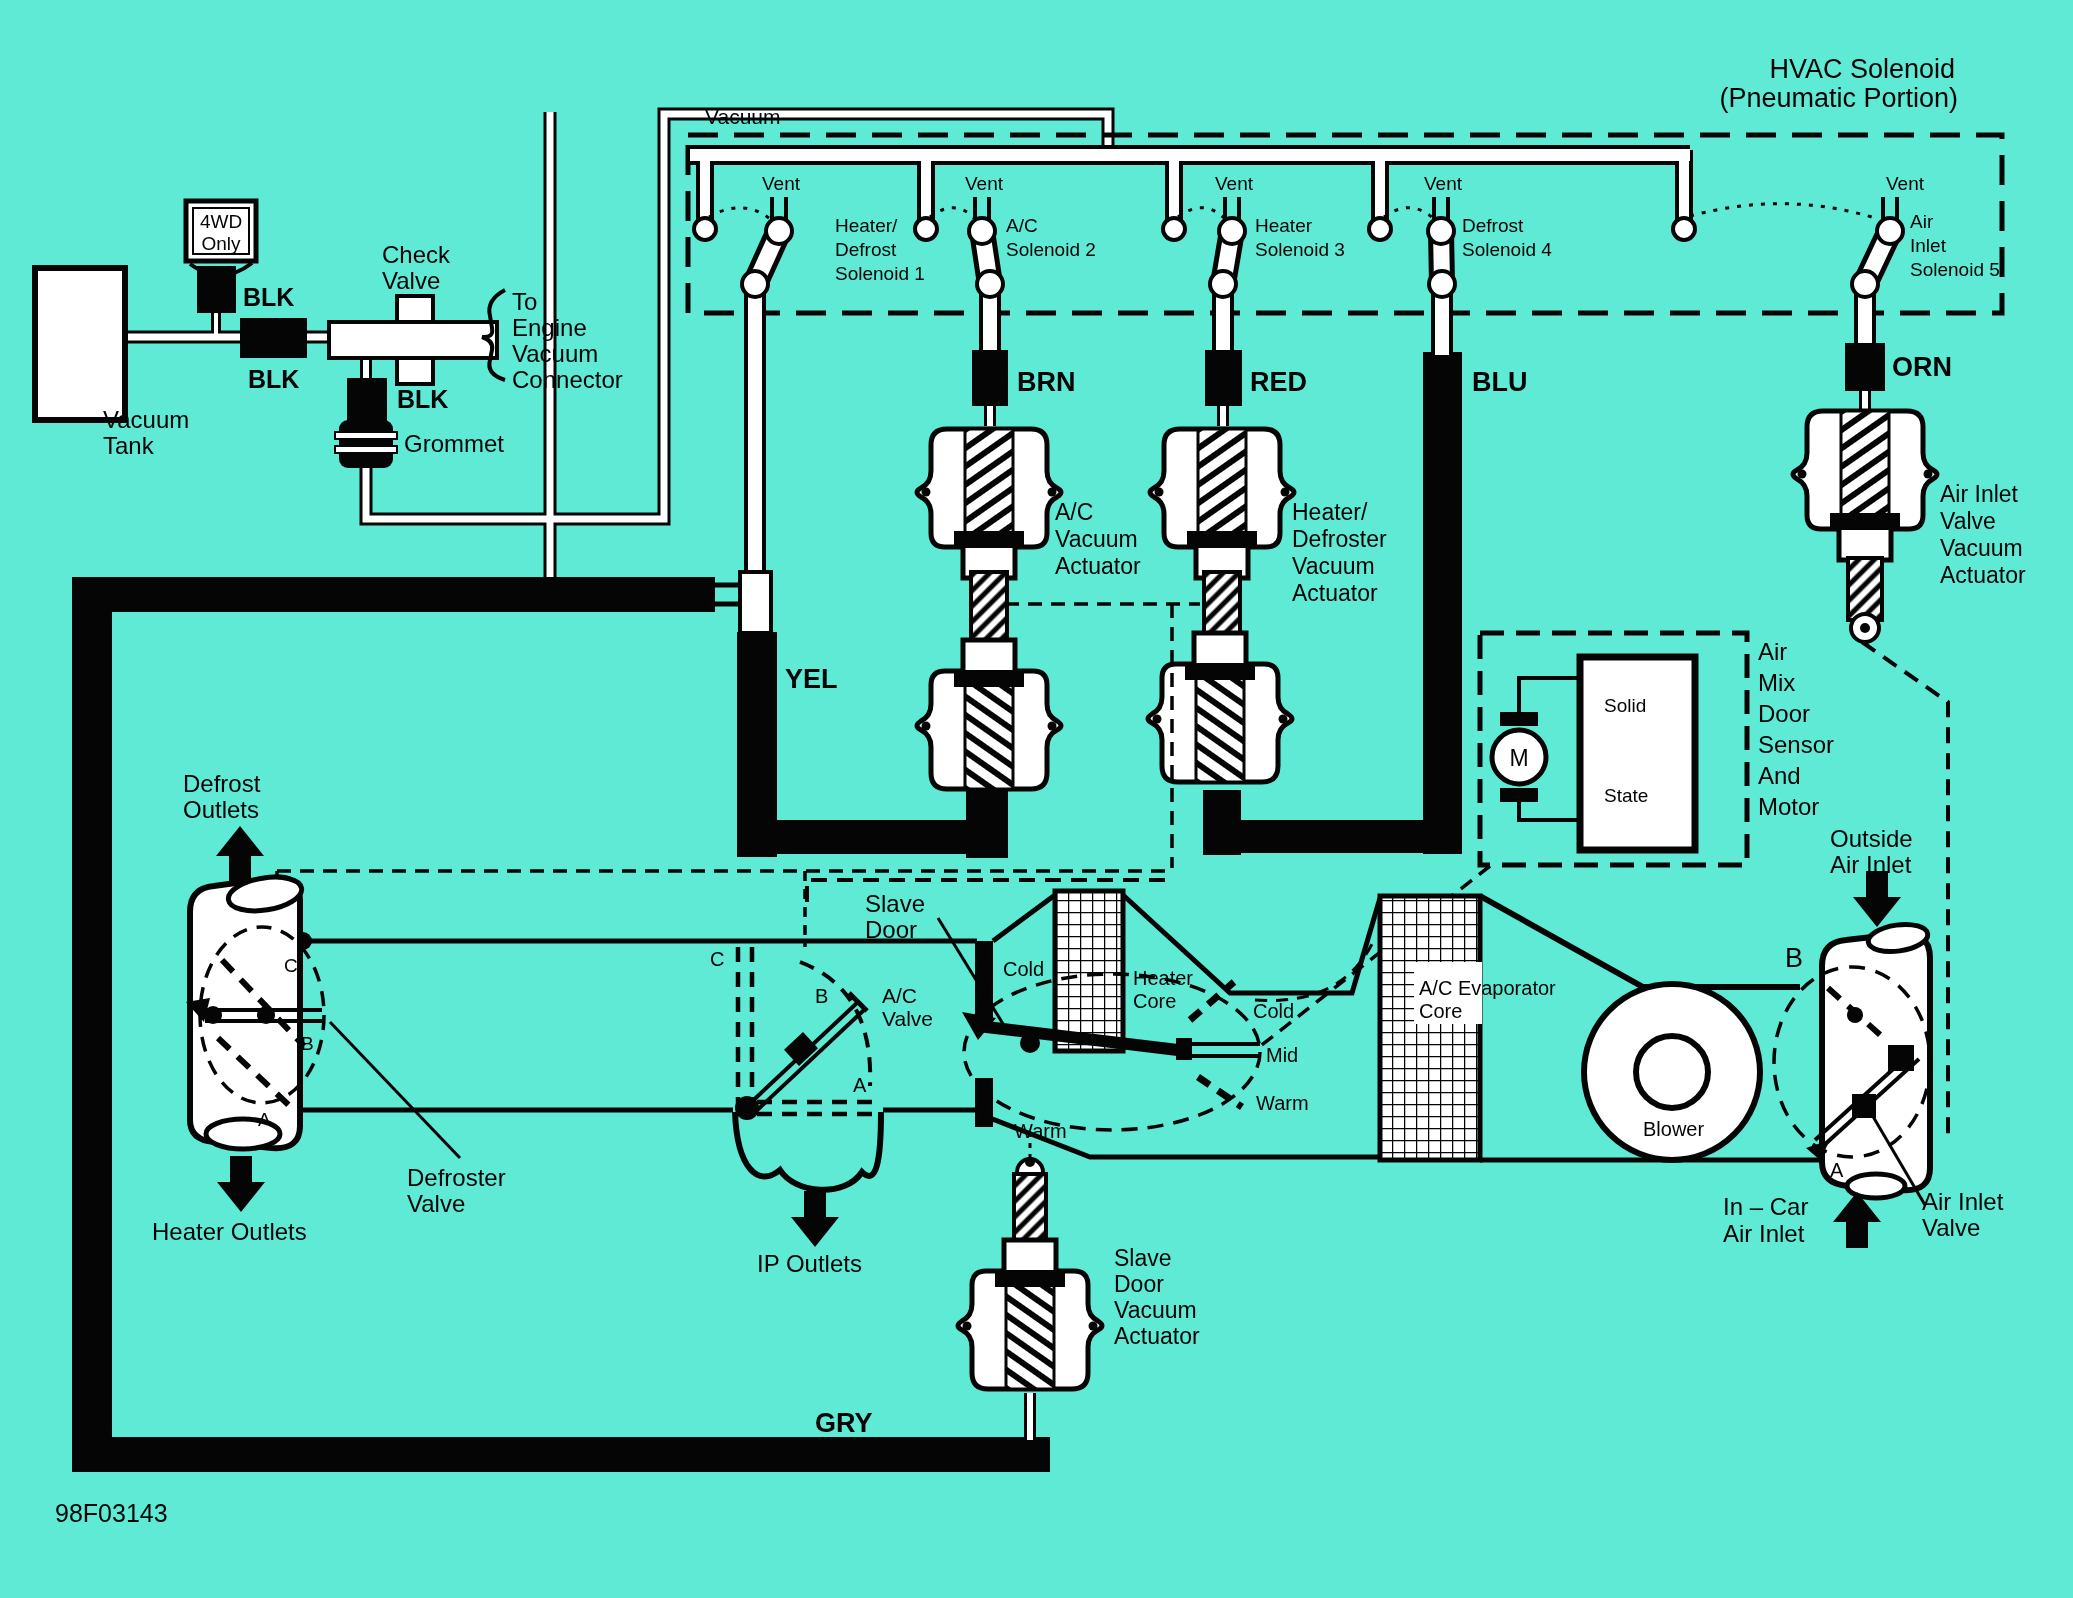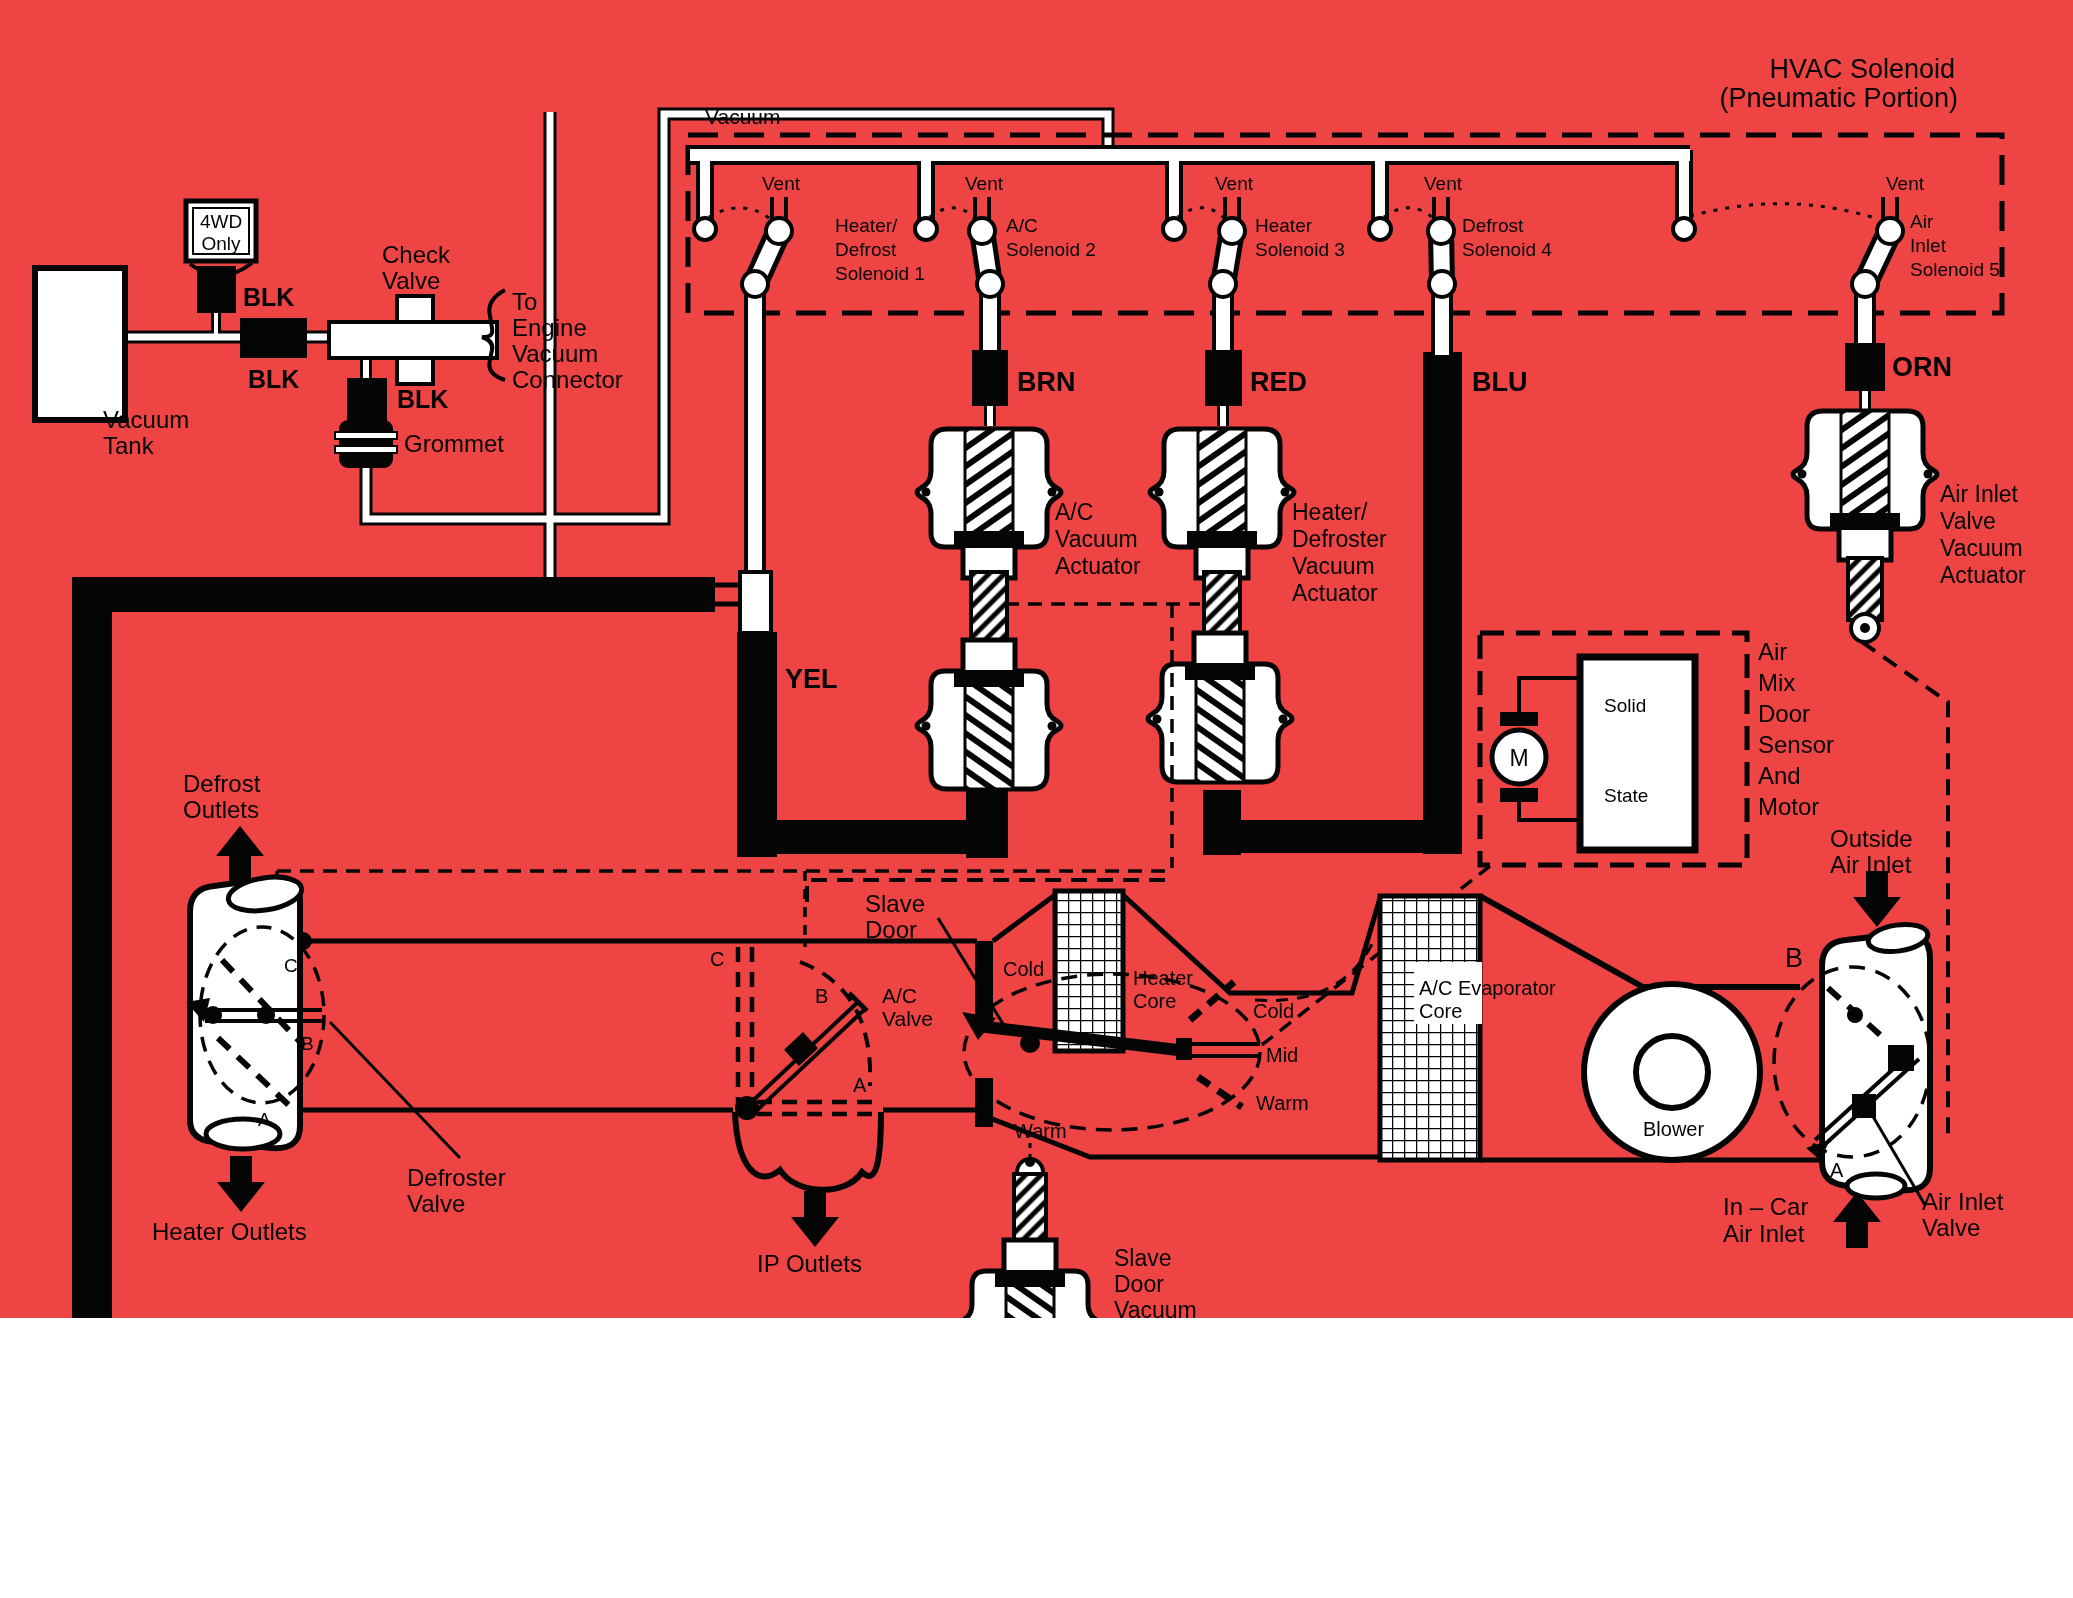--- a/index.html
+++ b/index.html
@@ -1,16 +1,16 @@
 <!DOCTYPE html>
 <html><head>
 <meta charset="utf-8">
 <style>
   html,body{margin:0;padding:0;background:#fff;}
-  .stage{width:2073px;height:1318px;position:relative;background:#ef4444;}
+  .stage{width:2073px;height:1598px;position:relative;background:#5eead4;}
   svg{display:block;}
   text{font-family:"Liberation Sans","DejaVu Sans",sans-serif;fill:#050505;}
   .t19{font-size:19px;}
   .t20{font-size:20px;}
   .t21{font-size:21px;}
   .t23{font-size:23px;}
   .t24{font-size:24px;}
   .t25{font-size:25px;}
   .t27{font-size:27px;}
   .b{font-weight:700;}

